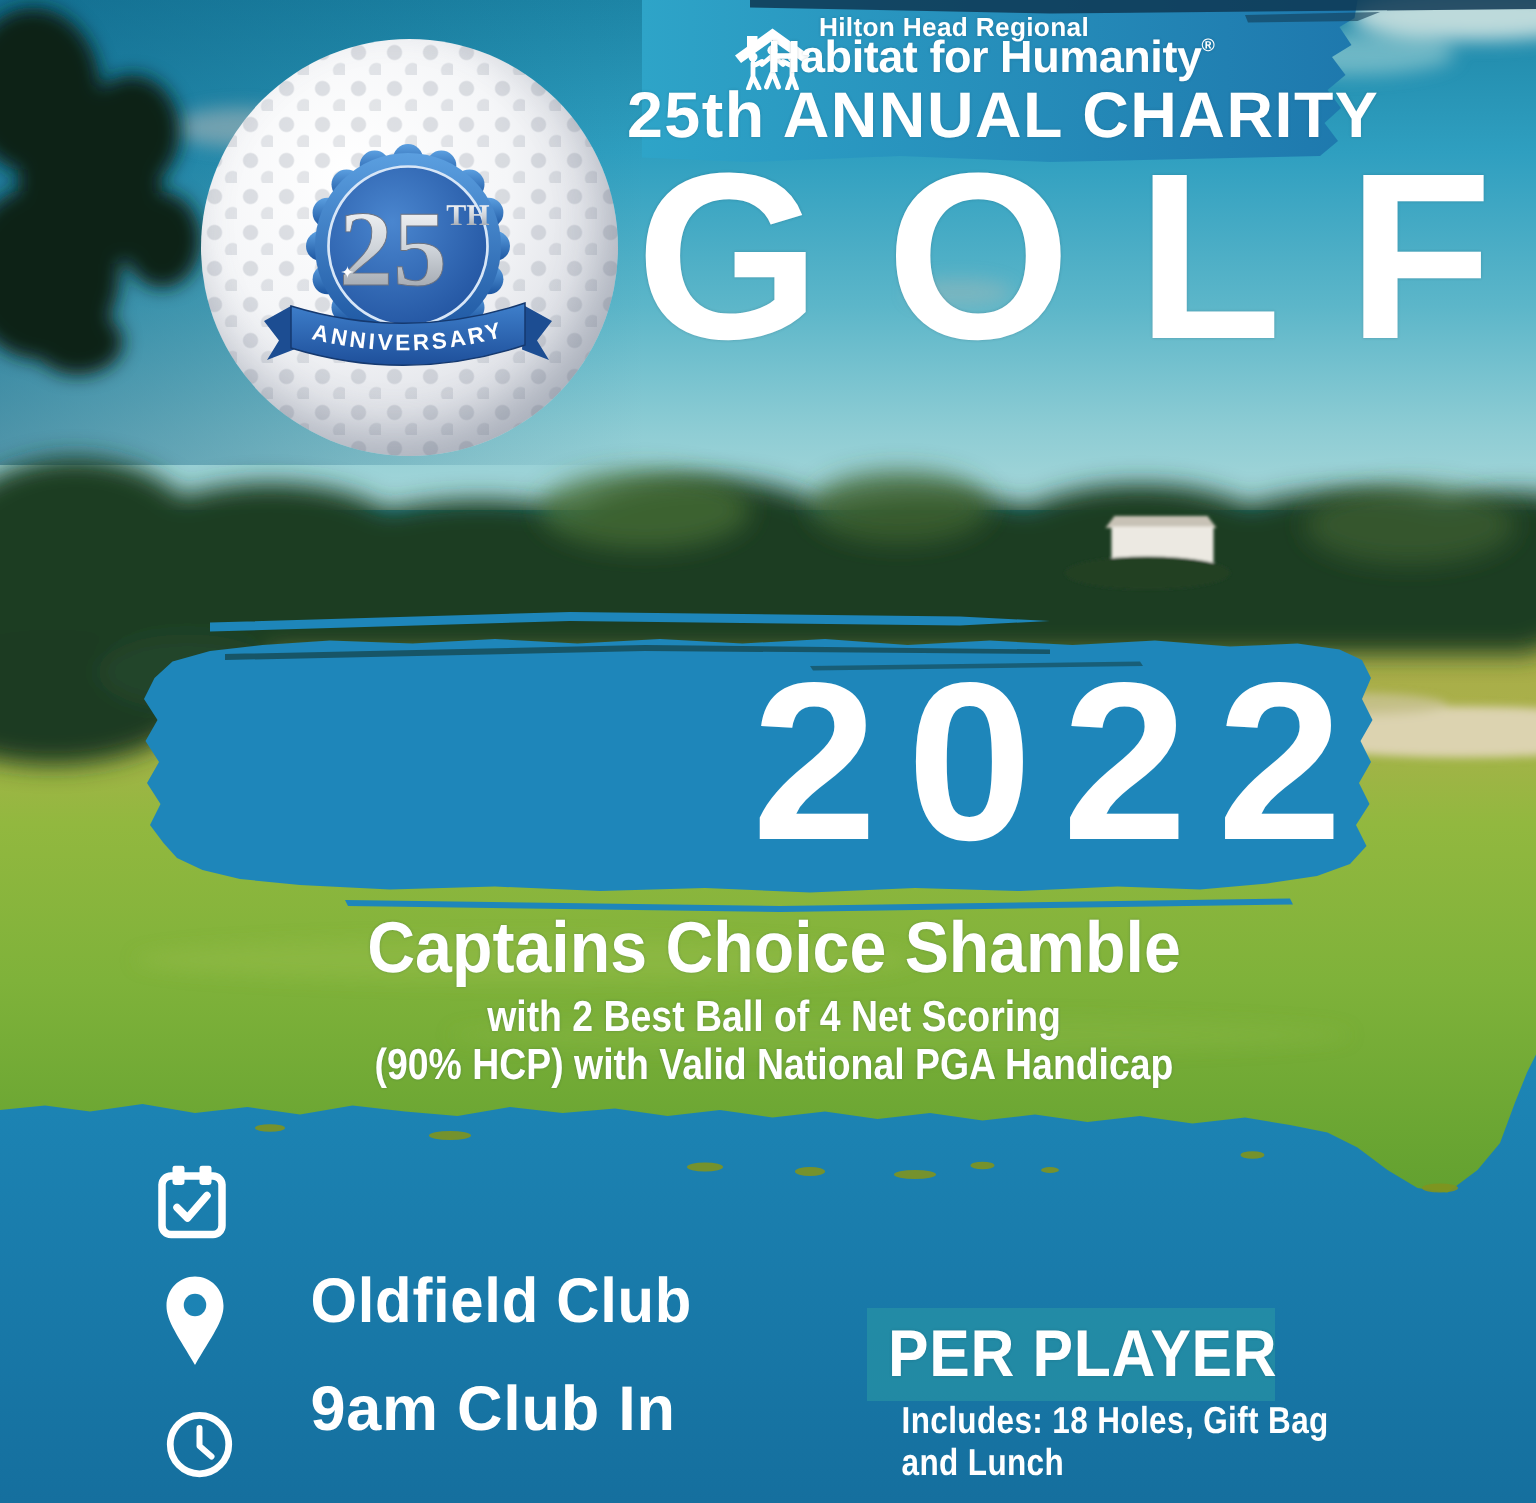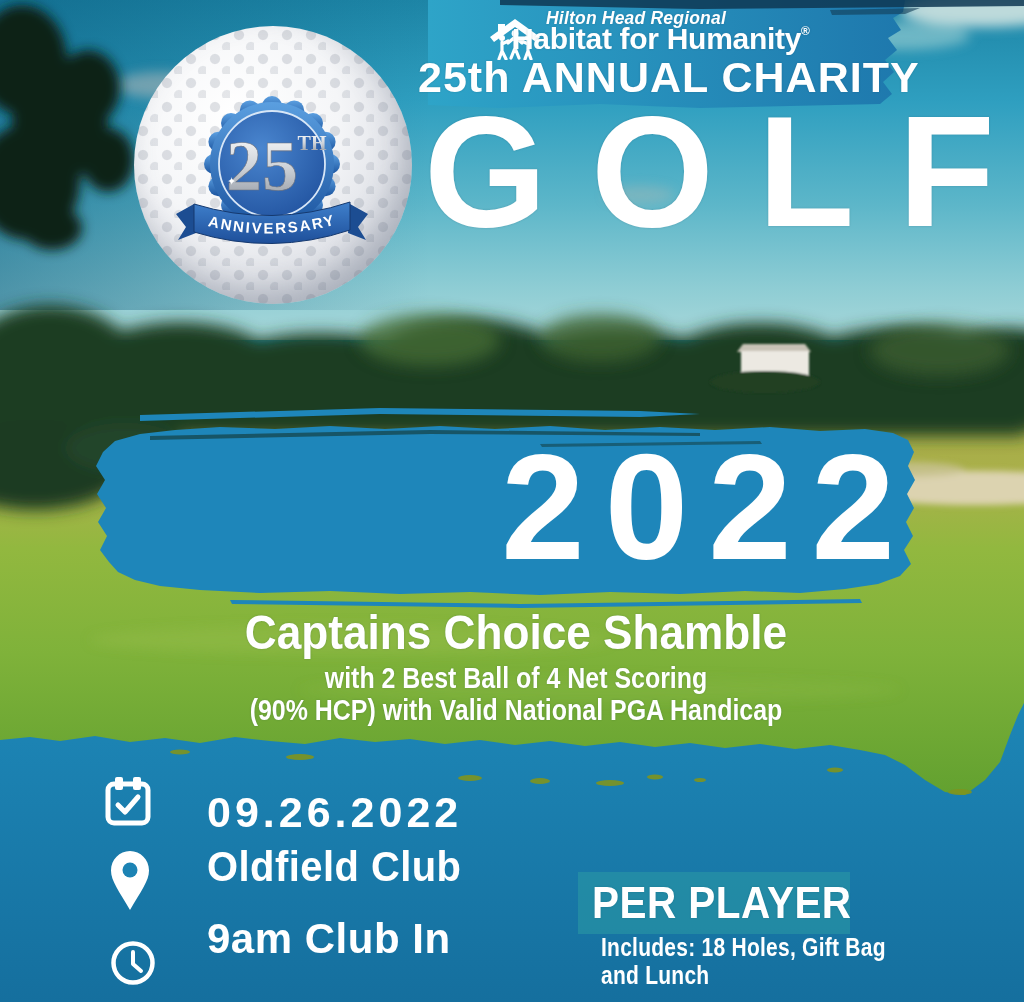--- a/index.html
+++ b/index.html
@@ -7,21 +7,21 @@
     position:relative;width:1024px;height:1002px;overflow:hidden;
     font-family:"Liberation Sans",sans-serif;color:#fff;
     background:#2fa3c0;
   }
   .bg{position:absolute;inset:0;}
   .abs{position:absolute;}
   .txt{position:absolute;font-weight:bold;color:#fff;white-space:nowrap;line-height:1;}
   .soft{text-shadow:0 0 2px rgba(20,60,80,.25);}
 
   
-  .brand-region{left:546px;top:10px;font-size:17.5px;letter-spacing:.2px;font-style:italic;}
+  .brand-region{left:546px;top:10px;font-size:17.5px;letter-spacing:.2px;}
   .brand-name{left:512px;top:24px;font-size:30px;letter-spacing:-.3px;}
   .brand-name sup{font-size:12px;font-weight:bold;vertical-align:14px;}
   .event-line{left:418px;top:56px;width:500px;text-align:left;font-size:43px;letter-spacing:1px;}
 
   
   .title-golf{left:424px;top:92px;font-size:158px;letter-spacing:44px;}
   .title-tournament{left:404px;top:246px;font-size:67px;letter-spacing:12px;}
 
   
   .golf-ball{
@@ -270,21 +270,20 @@
   <div class="txt fmt-headline soft">Captains Choice Shamble</div>
   <div class="txt fmt-d1 soft">with 2 Best Ball of 4 Net Scoring</div>
   <div class="txt fmt-d2 soft">(90% HCP) with Valid National PGA Handicap</div>
 
   <svg class="icon" style="left:105px;top:777px;" width="46" height="50" viewBox="0 0 46 50">
     <rect x="10" y="0" width="8" height="13" rx="2" fill="#fff"></rect>
     <rect x="28" y="0" width="8" height="13" rx="2" fill="#fff"></rect>
     <rect x="3" y="7" width="40" height="39" rx="6" fill="none" stroke="#fff" stroke-width="5"></rect>
     <polyline points="13,28 20,35 33,20" fill="none" stroke="#fff" stroke-width="5" stroke-linecap="round" stroke-linejoin="round"></polyline>
   </svg>
-  <div class="txt d-date">09.26.2022</div>
 
   <svg class="icon" style="left:110px;top:850px;" width="40" height="62" viewBox="0 0 40 62">
     <path d="M20,1 C9.5,1 1,9.5 1,20.5 C1,31 9,41 20,60 C31,41 39,31 39,20.5 C39,9.5 30.5,1 20,1 Z" fill="#fff"></path>
     <circle cx="20" cy="20" r="7.5" fill="#1c83b4"></circle>
   </svg>
   <div class="txt d-venue">Oldfield Club</div>
 
   <svg class="icon" style="left:110px;top:940px;" width="46" height="46" viewBox="0 0 46 46">
     <circle cx="23" cy="23" r="19.5" fill="none" stroke="#fff" stroke-width="4.5"></circle>
     <path d="M23,12 L23,24 L31,31" fill="none" stroke="#fff" stroke-width="4" stroke-linecap="round" stroke-linejoin="round"></path>

